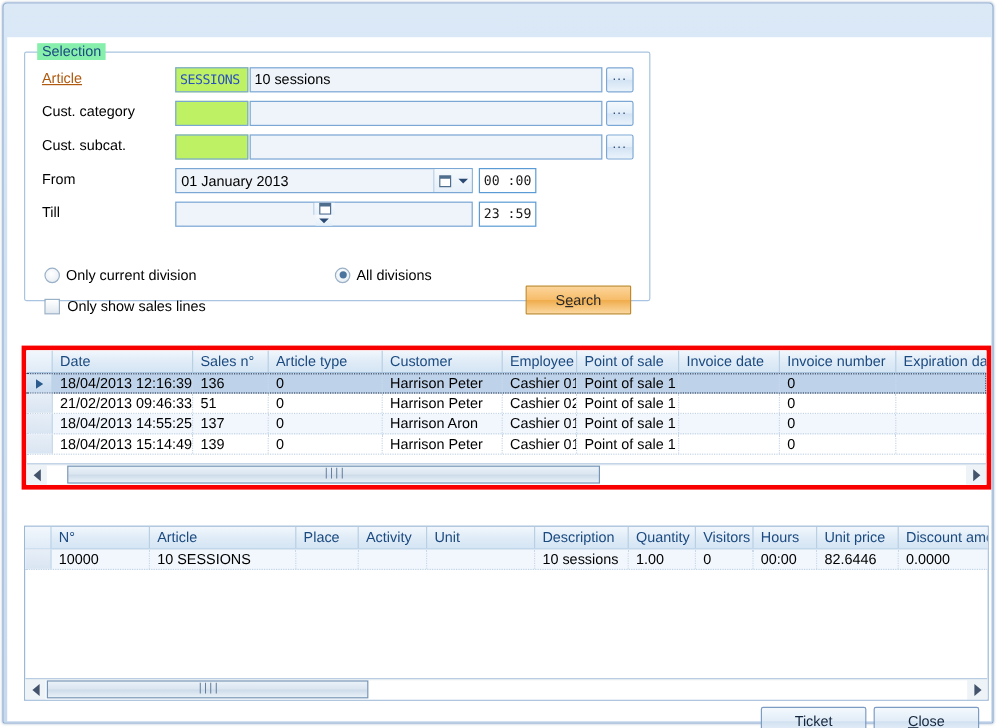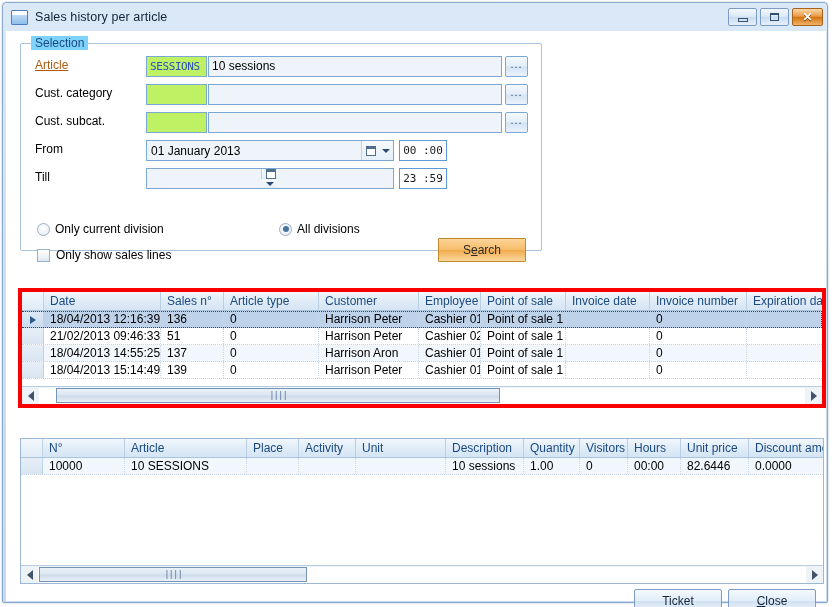--- a/index.html
+++ b/index.html
@@ -105,21 +105,21 @@
     left: 14px; top: 12px;
     width: 522px; height: 208px;
     border: 1px solid #a9c4e0;
     border-radius: 2px;
     box-sizing: border-box;
     background: #ffffff;
   }
   .groupbox-title {
     position: absolute;
     left: 10px; top: -8px;
-    background: #7dd3fc;
+    background: #86efac;
     padding: 0 4px;
     font-size: 12px;
     color: #1b4a80;
   }
 
   .field-row {
     position: absolute;
     left: 0; right: 0;
     height: 24px;
   }
@@ -437,35 +437,20 @@
     font-size: 12px;
     color: #14263d;
   }
   .u { text-decoration: underline; }
 </style>
 </head>
 <body>
 
 <div class="window">
 
-  <div class="titlebar">
-    <div class="title-icon"></div>
-    <div class="title-text">Sales history per article</div>
-    <div class="winbtns">
-      <div class="winbtn">
-        <div class="min-glyph"></div>
-      </div>
-      <div class="winbtn">
-        <div class="max-glyph"></div>
-      </div>
-      <div class="winbtn close">
-        <div class="close-glyph">✕</div>
-      </div>
-    </div>
-  </div>
 
   <div class="client">
 
     <div class="groupbox">
       <div class="groupbox-title">Selection</div>
 
       <div class="field-row" style="top:10px;">
         <div class="field-label link">Article</div>
         <div class="tbox code" style="left:125px; top:2px; width:61px;">SESSIONS</div>
         <div class="tbox white" style="left:187px; top:2px; width:294px;">10 sessions</div>

